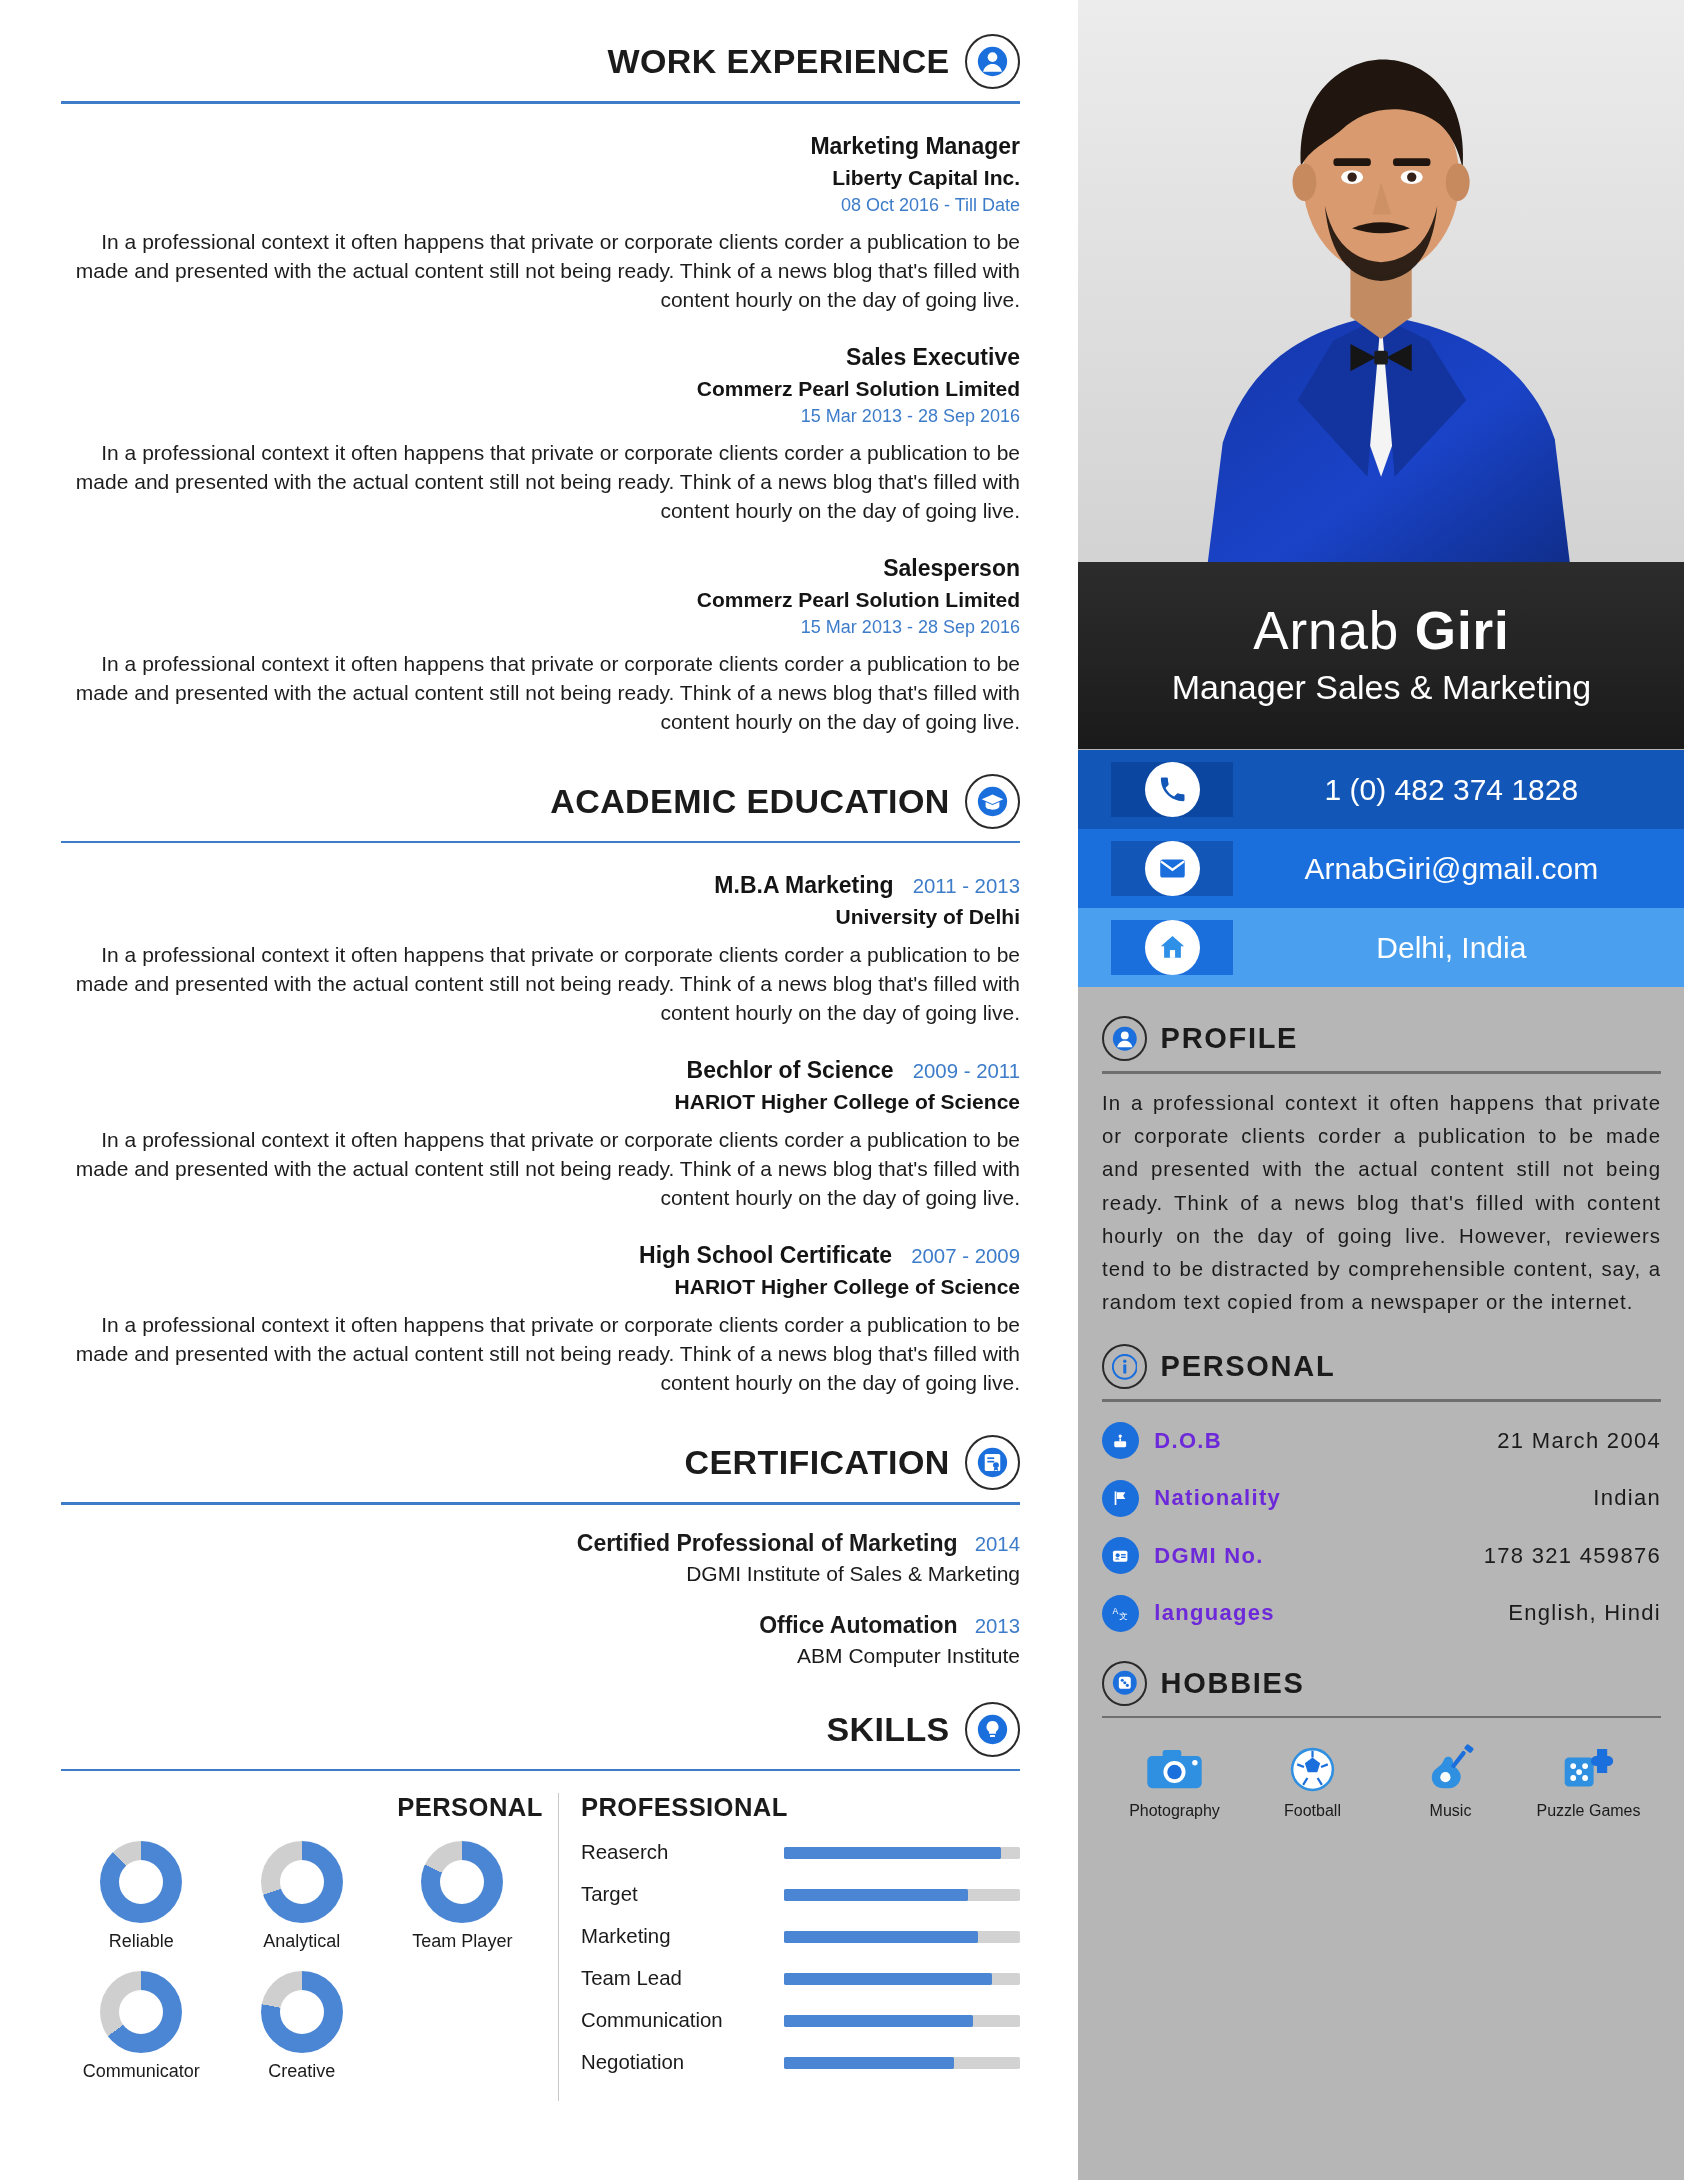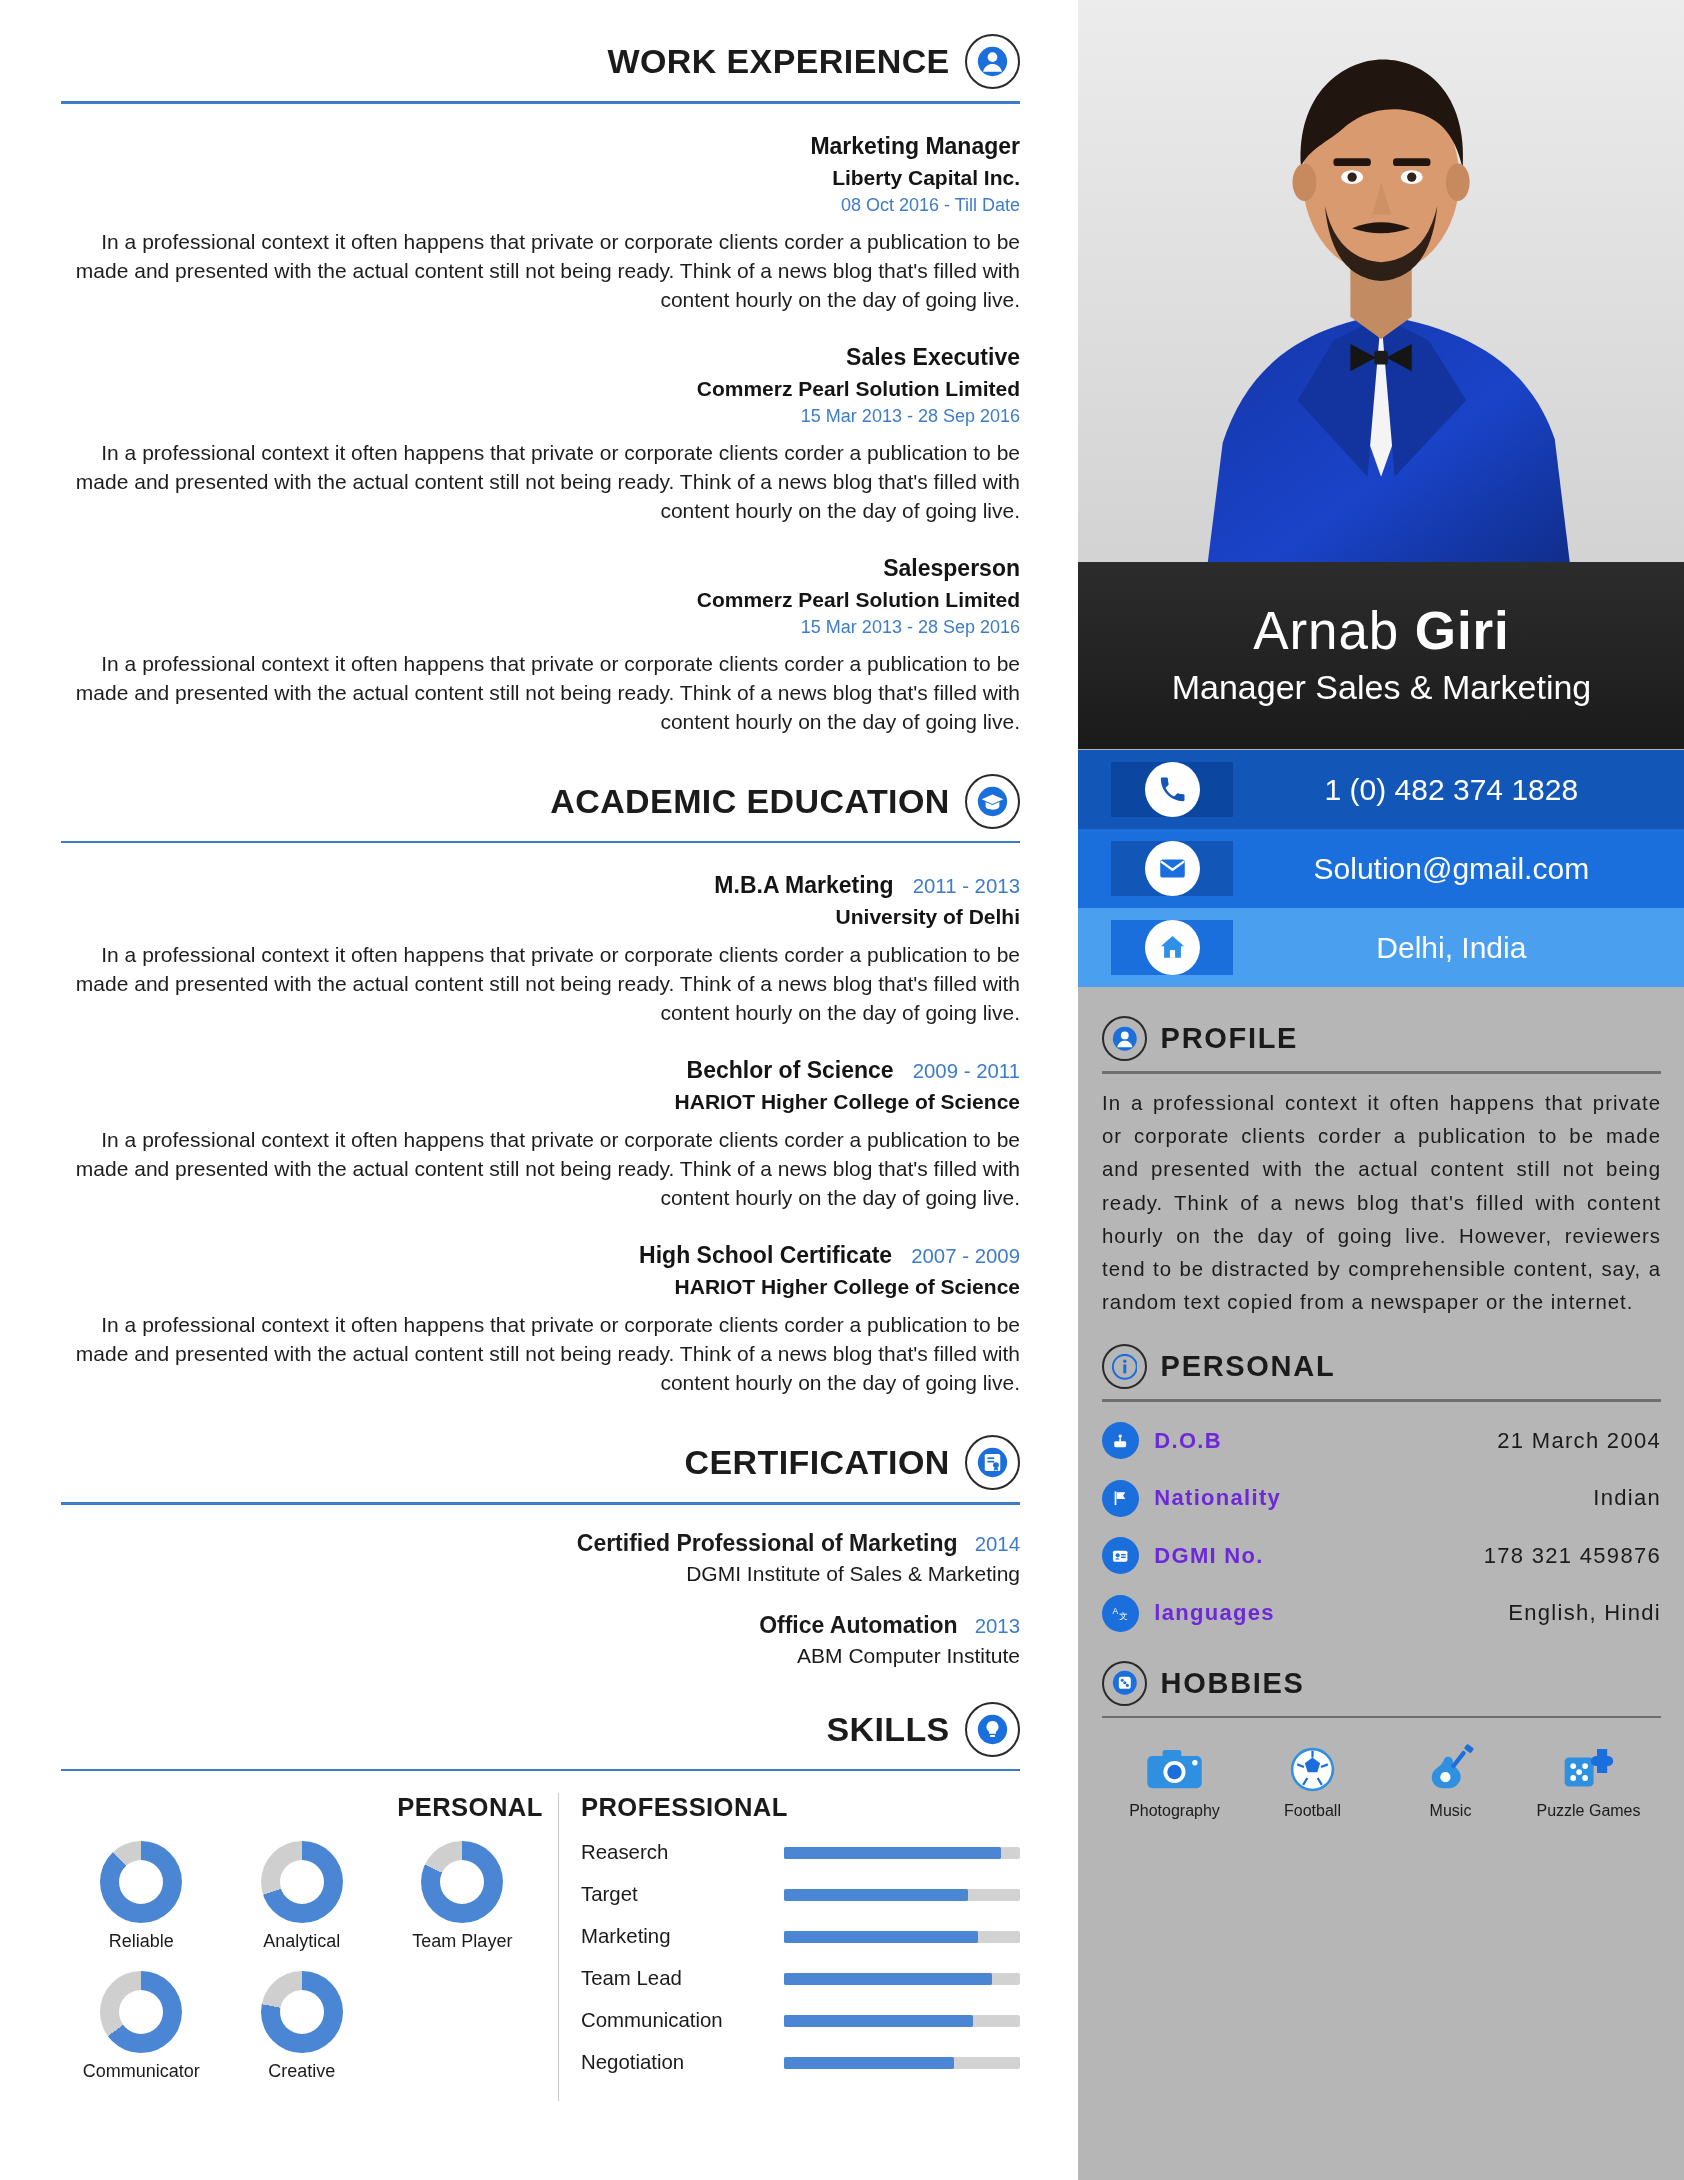--- a/index.html
+++ b/index.html
@@ -352,21 +352,21 @@
       </div>
       <div class="crow crow2">
         <div class="cicon">
           <div class="cbadge">
               <svg width="31" height="31" viewBox="0 0 24 24">
                 <rect x="2.5" y="5" width="19" height="14" rx="2" fill="#1b6fdc"></rect>
                 <path d="M3 6.5l9 6.5 9-6.5" stroke="#fff" stroke-width="1.8" fill="none"></path>
               </svg>
             </div>
         </div>
-        <div class="ctext">Solution@gmail.com</div>
+        <div class="ctext">ArnabGiri@gmail.com</div>
       </div>
       <div class="crow crow3">
         <div class="cicon">
           <div class="cbadge">
               <svg width="31" height="31" viewBox="0 0 24 24">
                 <path d="M12 3l9 8h-2.5v9h-13v-9H3z" fill="#2f90e8"></path>
                 <rect x="10" y="14" width="4" height="6" fill="#fff"></rect>
               </svg>
             </div>
         </div>

